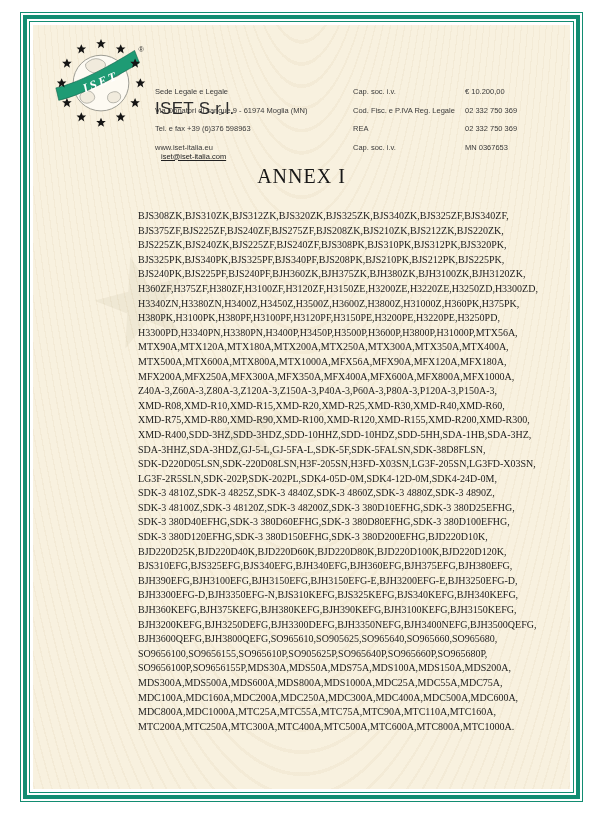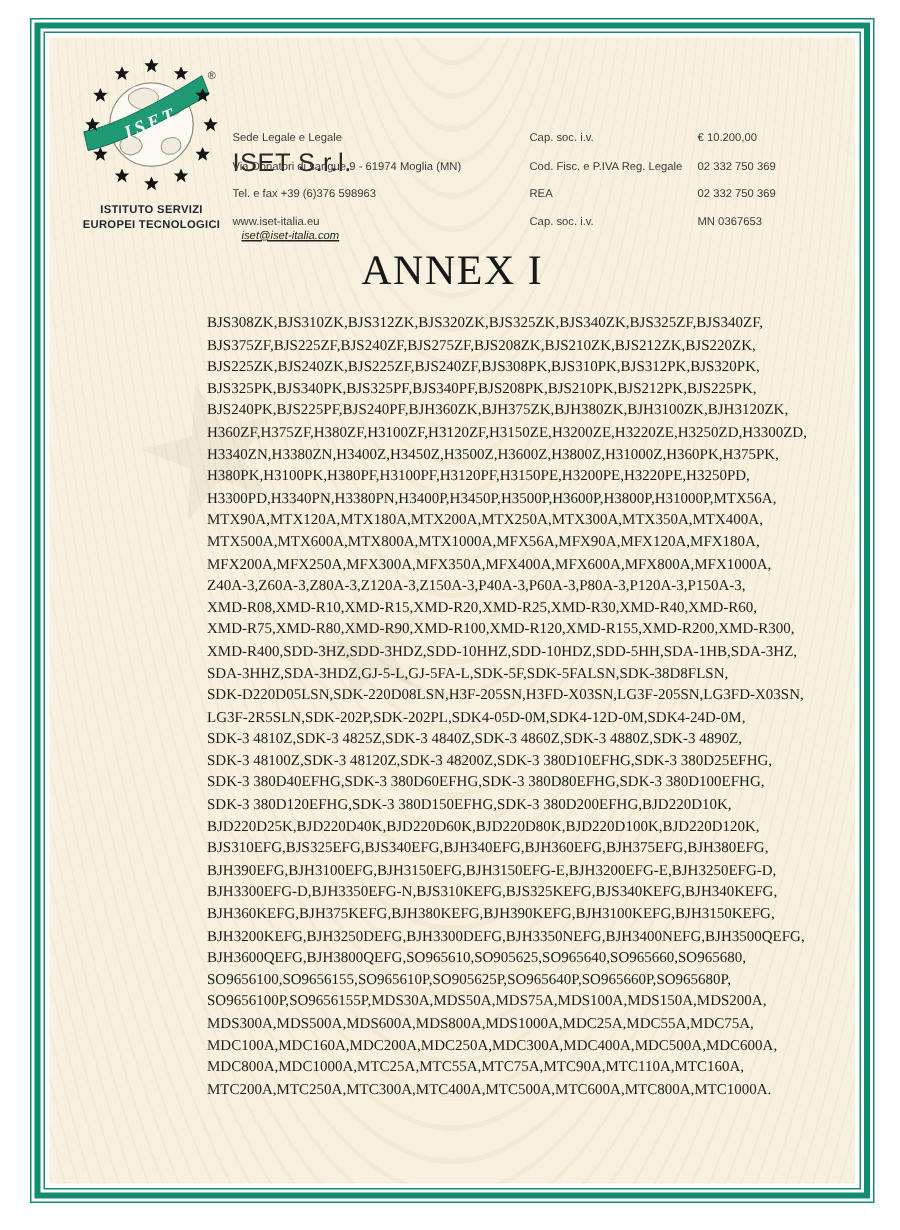--- a/index.html
+++ b/index.html
@@ -24,24 +24,24 @@
   .logo-block svg{display:block;margin:0 auto;}
   .org-name{font-size:7.5px;font-weight:bold;letter-spacing:.2px;line-height:1.3;
     color:#1d2433;margin-top:2px;white-space:nowrap;}
   
   .company-title{position:absolute;left:122px;top:28px;font-size:17px;color:#2a2a2a;
     letter-spacing:.3px;margin-top:46px;}
   .info-grid{position:absolute;left:122px;top:62px;right:12px;font-size:7.5px;color:#3a3a3a;}
   .info-row{display:grid;grid-template-columns:198px 112px 1fr;margin-bottom:9.5px;
     white-space:nowrap;}
   .info-row span{display:block;}
-  .email-link{text-decoration:underline;color:#222;margin-left:6px;font-style:italic;}
+  .email-link{text-decoration:underline;color:#222;margin-left:6px;}
   
   .annex-title{position:absolute;left:0;right:0;top:140px;text-align:center;
-    font-family:"Liberation Serif",serif;font-size:28px;letter-spacing:1px;color:#181818;}
+    font-family:"Liberation Serif",serif;font-size:20px;letter-spacing:1px;color:#181818;}
   .codes{position:absolute;left:105px;top:184px;width:402px;
     font-family:"Liberation Serif",serif;font-size:10px;line-height:14.6px;color:#1b1b1b;}
   .code{display:inline-block;white-space:pre;}
 </style>
 </head>
 <body>
 
 <div class="frame">
  <div class="frame2">
   <div class="frame3">
@@ -74,24 +74,20 @@
            <use href="#st" transform="translate(70.5,83.5)"></use>
            <use href="#st" transform="translate(50,89)"></use>
            <use href="#st" transform="translate(29.5,83.5)"></use>
            <use href="#st" transform="translate(14.5,68.5)"></use>
            <use href="#st" transform="translate(9,48)"></use>
            <use href="#st" transform="translate(14.5,27.5)"></use>
            <use href="#st" transform="translate(29.5,12.5)"></use>
          </g>
          <text x="89" y="16" font-size="7.5" fill="#333">®</text>
        </svg>
-       <div class="org-name">
-         <div>ISTITUTO SERVIZI</div>
-         <div>EUROPEI TECNOLOGICI</div>
-       </div>
      </div>
 
      <div class="company-title">ISET S.r.l.</div>
 
      <div class="info-grid">
        <div class="info-row">
          <span>Sede Legale e Legale</span>
          <span>Cap. soc. i.v.</span>
          <span>€ 10.200,00</span>
        </div>

